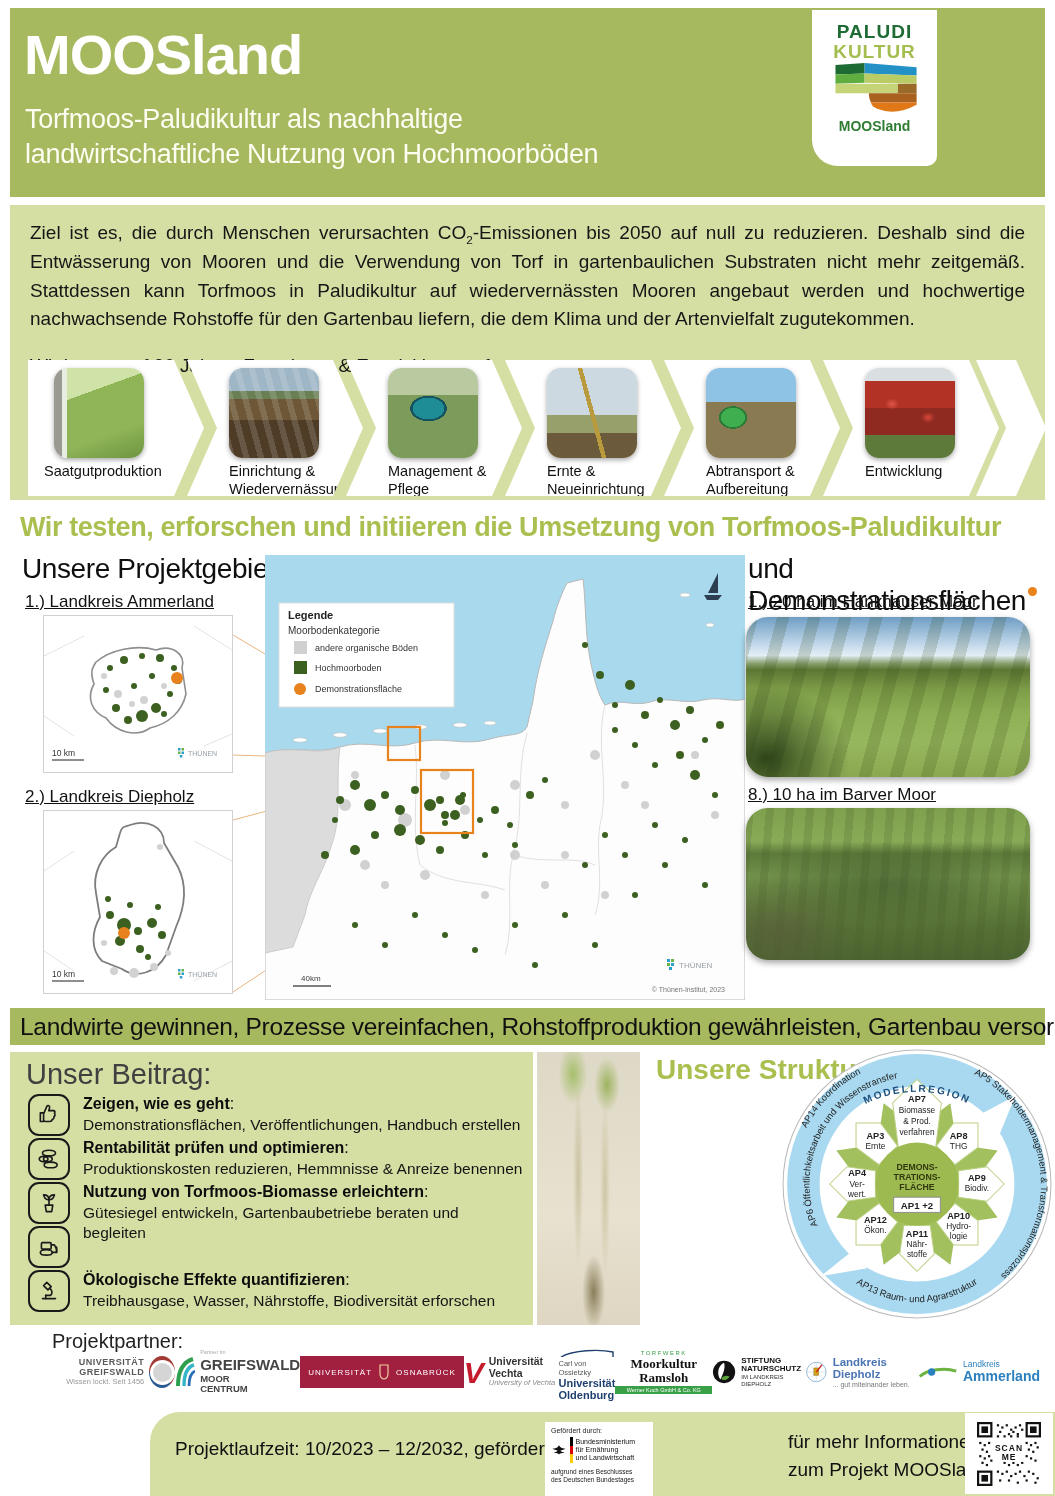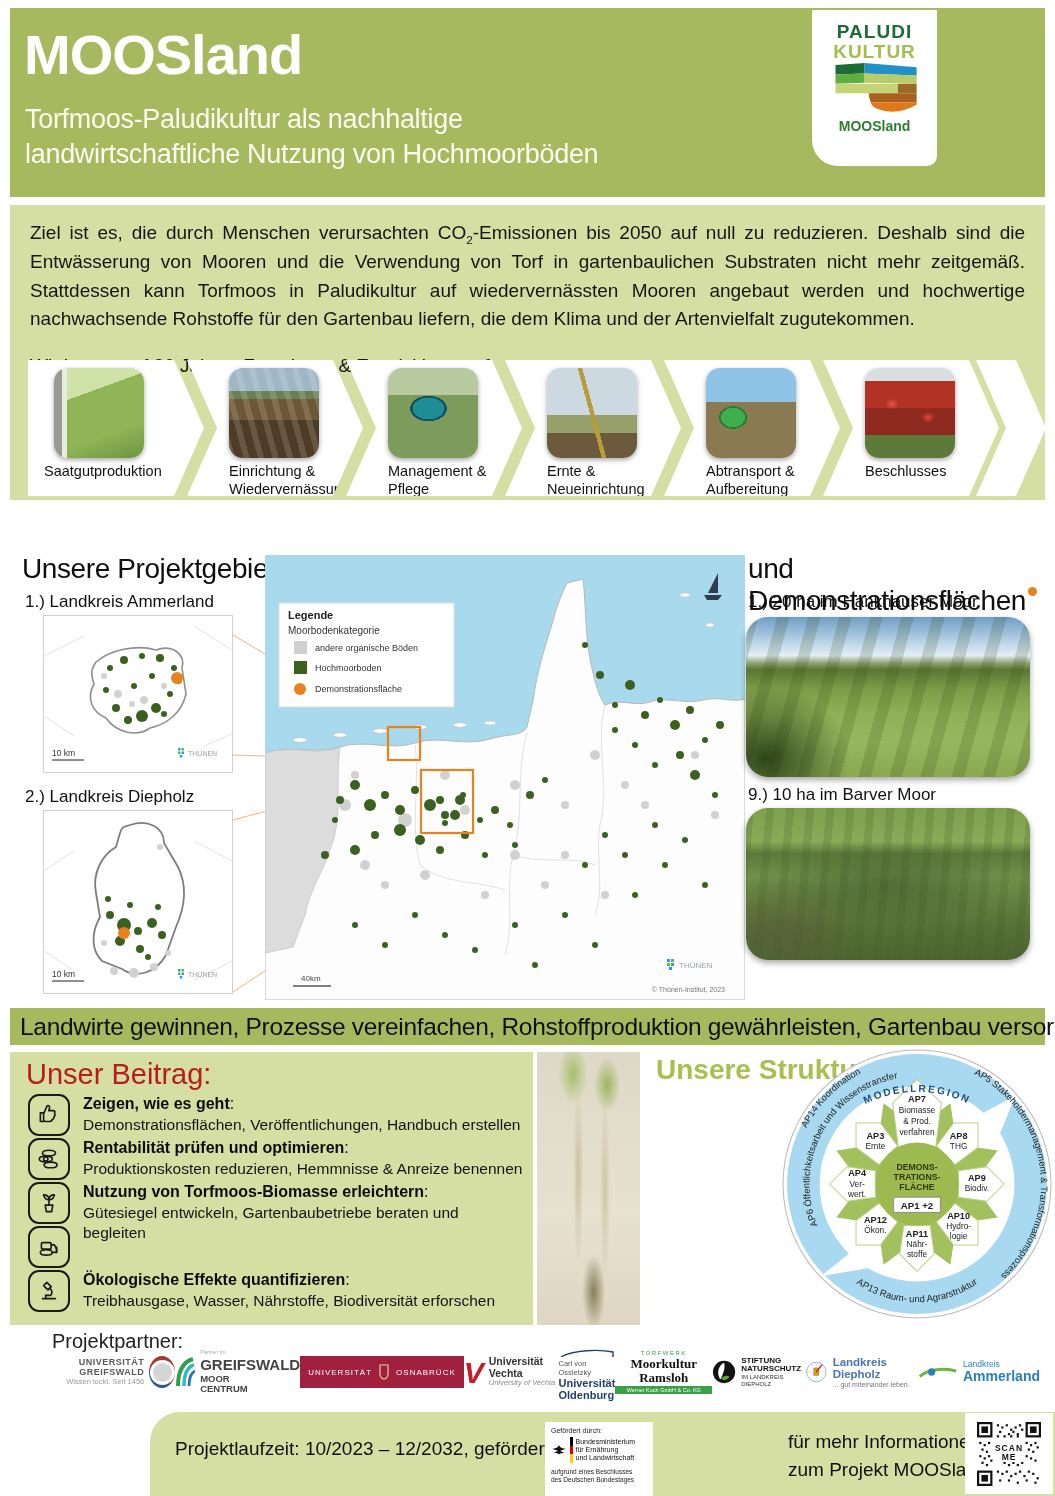--- a/index.html
+++ b/index.html
@@ -38,41 +38,41 @@
   .ph2{background:repeating-linear-gradient(75deg,rgba(255,255,255,.14) 0 6px,rgba(0,0,0,0) 6px 14px),linear-gradient(180deg,#9fb6c6 0 26%,#6b7f55 26% 34%,#6d5736 34% 58%,#4e3c26 58%);}
   .ph3{background:radial-gradient(26px 18px at 45% 45%,#1f8d96 0 60%,#14535f 61% 70%,rgba(0,0,0,0) 71%),linear-gradient(180deg,#b9c9a0 0 30%,#7d9b5a 30% 100%);}
   .ph4{background:linear-gradient(75deg,rgba(0,0,0,0) 48%,#b99b3e 48% 52%,rgba(0,0,0,0) 52%),linear-gradient(180deg,#cdd9e0 0 52%,#97a06b 52% 72%,#6b5b3c 72%);}
   .ph5{background:radial-gradient(20px 16px at 30% 55%,#3fae4e 0 60%,#2c7a38 61% 70%,rgba(0,0,0,0) 71%),linear-gradient(180deg,#8fc3e6 0 38%,#8a7a52 38% 100%);}
   .ph6{background:radial-gradient(10px 8px at 30% 40%,#e05545,rgba(0,0,0,0) 70%),radial-gradient(10px 8px at 70% 55%,#d8483a,rgba(0,0,0,0) 70%),linear-gradient(180deg,#d9dee0 0 15%,#b23326 15% 45%,#8e2a20 45% 75%,#5e7a3a 75%);}
 
   
   .headline{position:absolute;left:20px;top:512px;font-size:27px;font-weight:bold;color:#a9c050;letter-spacing:-0.4px;}
   .col-head{position:absolute;font-size:28px;color:#0f0f0f;letter-spacing:-0.4px;}
   .sup-dot{display:inline-block;width:9px;height:9px;border-radius:50%;background:#e8821d;vertical-align:top;margin-top:2px;margin-left:2px;}
-  .area-label,.demo-label{position:absolute;font-size:17px;color:#111;}
+  .area-label,.demo-label{position:absolute;font-size:17px;color:#111;text-decoration:underline;}
   .mini-map{position:absolute;background:#fff;border:1px solid #d0d0d0;}
   .main-map{position:absolute;left:265px;top:555px;width:480px;height:445px;}
   .demo-photo{position:absolute;border-radius:22px;box-shadow:0 3px 6px rgba(0,0,0,.35);}
   .photo-hank{background:
      radial-gradient(140px 120px at 7% 88%,rgba(30,50,15,.85),rgba(0,0,0,0) 60%),
      repeating-linear-gradient(105deg,rgba(50,70,20,.18) 0 12px,rgba(0,0,0,0) 12px 30px),
      linear-gradient(180deg,#6f9ec4 0%,#c6dbec 18%,#e4eef5 24%,#8aa06f 29%,#5c7733 33%,#7d9c48 45%,#8fb055 60%,#97b75e 78%,#8aa850 100%);}
   .photo-barver{background:
      radial-gradient(120px 90px at 12% 82%,rgba(90,90,60,.55),rgba(0,0,0,0) 65%),
      radial-gradient(60% 40% at 50% 50%,rgba(40,60,30,.38),rgba(0,0,0,0) 70%),
      repeating-linear-gradient(95deg,rgba(70,90,40,.2) 0 8px,rgba(0,0,0,0) 8px 20px),
      linear-gradient(180deg,#7fa04e 0%,#88ab57 22%,#5d7a3a 30%,#70904a 45%,#64823f 60%,#556f35 80%,#4c6530 100%);}
 
   
   .banner{position:absolute;left:10px;top:1008px;width:1035px;height:37px;background:#a6b95f;}
   .banner-text{position:absolute;left:10px;top:0;line-height:37px;font-size:24.5px;color:#101010;letter-spacing:-0.3px;white-space:nowrap;}
 
   
   .contrib{position:absolute;left:10px;top:1052px;width:523px;height:273px;background:#d5dfa4;}
-  .contrib-head{position:absolute;left:16px;top:6px;font-size:29px;color:#b91c1c;}
+  .contrib-head{position:absolute;left:16px;top:6px;font-size:29px;color:#404040;}
   .contrib-item{position:absolute;left:18px;width:495px;display:flex;gap:13px;align-items:flex-start;}
   .icon-box{flex:0 0 auto;width:38px;height:38px;border:2.2px solid #1a1a1a;border-radius:11px;display:flex;align-items:center;justify-content:center;background:rgba(255,255,255,0.0);}
   .icon-box svg{stroke:#1a1a1a;fill:none;stroke-width:1.5;stroke-linecap:round;stroke-linejoin:round;}
   .contrib-title{font-size:16px;font-weight:bold;color:#0d0d0d;line-height:1.3;}
   .contrib-title .colon{font-weight:normal;}
   .contrib-desc{font-size:15.5px;color:#141414;line-height:1.3;}
 
   .moss-photo{position:absolute;left:537px;top:1052px;width:103px;height:273px;background:
      radial-gradient(20px 42px at 35% 8%,#a6bf6b,rgba(0,0,0,0) 72%),
      radial-gradient(18px 38px at 68% 12%,#9db45f,rgba(0,0,0,0) 72%),
@@ -169,27 +169,28 @@
     <div class="chev" style="left:654px">
       <div class="chev-photo ph5"></div>
       <div class="chev-label">
           <span>Abtransport &amp;</span>
           <span>Aufbereitung</span>
         </div>
     </div>
     <div class="chev" style="left:813px">
       <div class="chev-photo ph6"></div>
       <div class="chev-label">
-          <span>Beschlusses</span>
+          <span>Entwicklung</span>
           <span></span>
         </div>
     </div>
     <div class="chev tail" style="left:966px"></div>
   </div>
 
+  <div class="headline">Wir testen, erforschen und initiieren die Umsetzung von Torfmoos-Paludikultur</div>
 
   <div class="col-head" style="left:22px;top:553px">Unsere Projektgebiete</div>
   <div class="col-head" style="left:748px;top:553px"><span>und Demonstrationsflächen</span><span class="sup-dot"></span></div>
 
   <div class="area-label" style="left:25px;top:592px">1.) Landkreis Ammerland</div>
   <div class="mini-map" style="left:43px;top:615px;width:188px;height:156px">
     <svg width="188" height="154" viewBox="0 0 188 154">
       <path d="M0,40 L40,20 M150,10 L188,34 M0,100 L30,120 M160,130 L188,118" stroke="#e3e3e3" stroke-width="1" fill="none"></path>
       <path d="M52,46 C66,34 92,28 112,34 C128,28 142,38 138,52 L142,78 C138,96 124,108 106,112 C92,122 72,116 62,102 C48,96 42,82 50,68 C46,56 48,52 52,46 Z" fill="#fff" stroke="#8f8f8f" stroke-width="1.6"></path>
       <g fill="#d2d2d2">
@@ -407,21 +408,21 @@
           <rect x="4" y="4" width="3" height="3" fill="#2a9fd0"></rect>
           <rect x="2" y="8" width="3" height="3" fill="#2a9fd0"></rect>
         <text x="12" y="9" font-size="8" fill="#9aa0a6">THÜNEN</text>
       </g>
       <text x="460" y="437" font-size="7" fill="#777" text-anchor="end">© Thünen-Institut, 2023</text>
     </svg>
   </div>
 
   <div class="demo-label" style="left:748px;top:592px">1.) 20 ha im Hankhauser Moor</div>
   <div class="demo-photo photo-hank" style="left:746px;top:617px;width:284px;height:160px"></div>
-  <div class="demo-label" style="left:748px;top:785px">9.) 10 ha im Barver Moor</div>
+  <div class="demo-label" style="left:748px;top:785px">8.) 10 ha im Barver Moor</div>
   <div class="demo-photo photo-barver" style="left:746px;top:808px;width:284px;height:152px"></div>
 
   <div class="banner">
     <div class="banner-text">Landwirte gewinnen, Prozesse vereinfachen, Rohstoffproduktion gewährleisten, Gartenbau versorgen</div>
   </div>
 
   <div class="contrib">
     <div class="contrib-head">Unser Beitrag:</div>
 
     <div class="contrib-item" style="top:42px">

